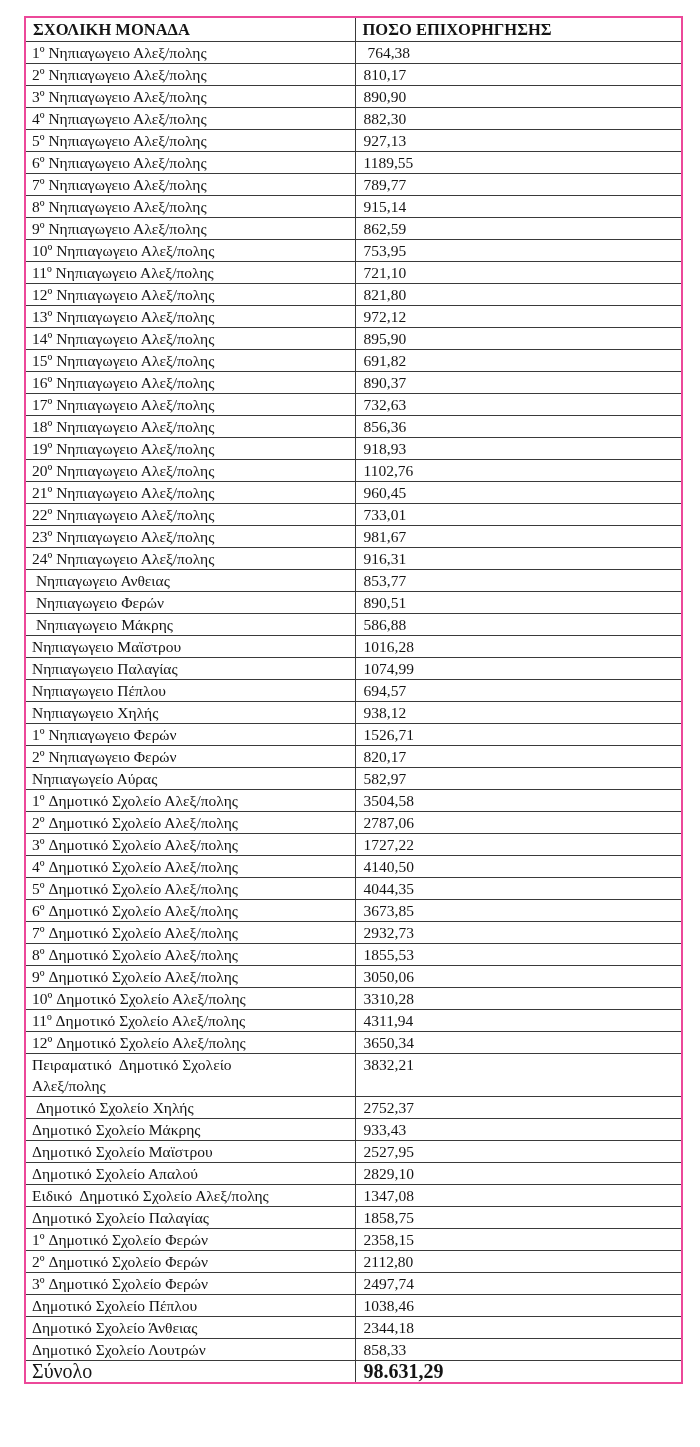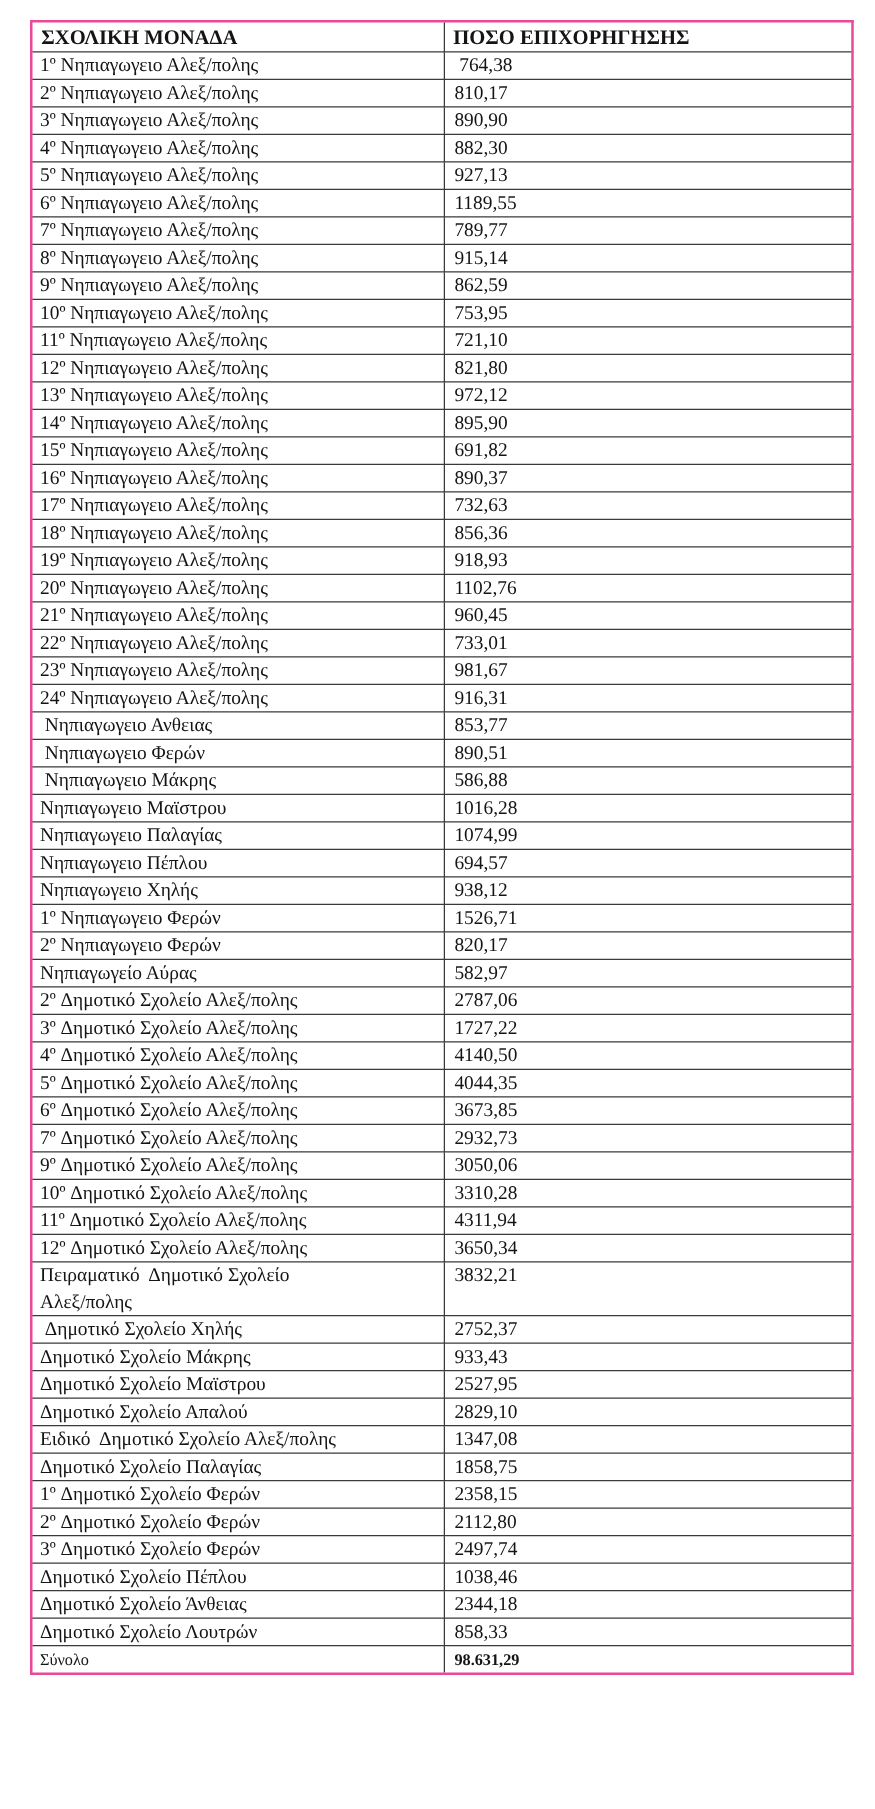--- a/index.html
+++ b/index.html
@@ -35,21 +35,21 @@
     overflow: hidden;
   }
   th {
     text-align: left;
     font-weight: bold;
     font-size: 16.5px;
     line-height: 23px;
     padding-left: 7px;
   }
   td.amount { padding-left: 8px; }
-  tr.total-row td { font-size: 13px; }
+  tr.total-row td { font-size: 20px; }
   tr.total-row td.amount { font-weight: bold; }
 </style>
 </head>
 <body>
 
 <div class="page">
   <table class="grant-table">
     <colgroup>
       <col class="c-name">
       <col class="c-amount">
@@ -225,20 +225,24 @@
     <td>2º Νηπιαγωγειο Φερών</td>
     <td class="amount">820,17</td>
   </tr>
 
 
   <tr>
     <td>Νηπιαγωγείο Αύρας</td>
     <td class="amount">582,97</td>
   </tr>
 
+  <tr>
+    <td>1º Δημοτικό Σχολείο Αλεξ/πολης</td>
+    <td class="amount">3504,58</td>
+  </tr>
 
   <tr>
     <td>2º Δημοτικό Σχολείο Αλεξ/πολης</td>
     <td class="amount">2787,06</td>
   </tr>
 
   <tr>
     <td>3º Δημοτικό Σχολείο Αλεξ/πολης</td>
     <td class="amount">1727,22</td>
   </tr>
@@ -256,20 +260,24 @@
   <tr>
     <td>6º Δημοτικό Σχολείο Αλεξ/πολης</td>
     <td class="amount">3673,85</td>
   </tr>
 
   <tr>
     <td>7º Δημοτικό Σχολείο Αλεξ/πολης</td>
     <td class="amount">2932,73</td>
   </tr>
 
+  <tr>
+    <td>8º Δημοτικό Σχολείο Αλεξ/πολης</td>
+    <td class="amount">1855,53</td>
+  </tr>
 
   <tr>
     <td>9º Δημοτικό Σχολείο Αλεξ/πολης</td>
     <td class="amount">3050,06</td>
   </tr>
 
   <tr>
     <td>10º Δημοτικό Σχολείο Αλεξ/πολης</td>
     <td class="amount">3310,28</td>
   </tr>

